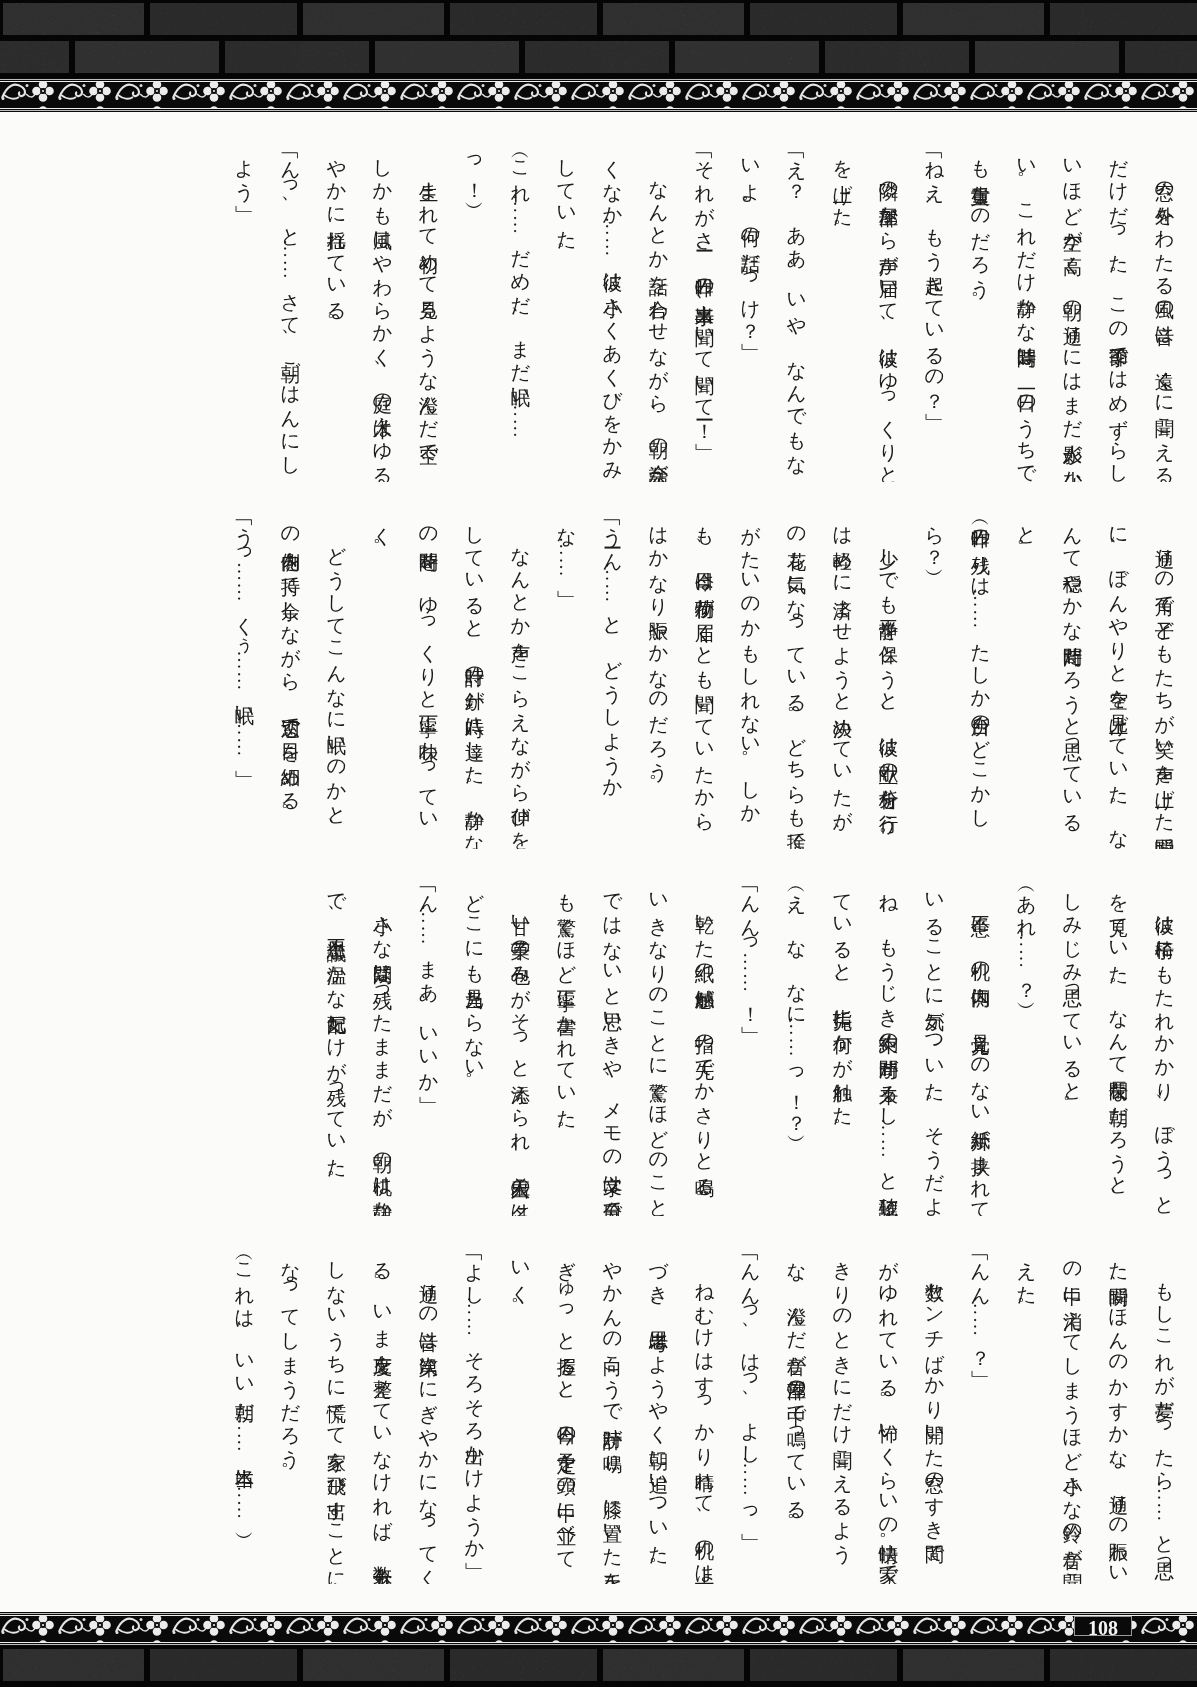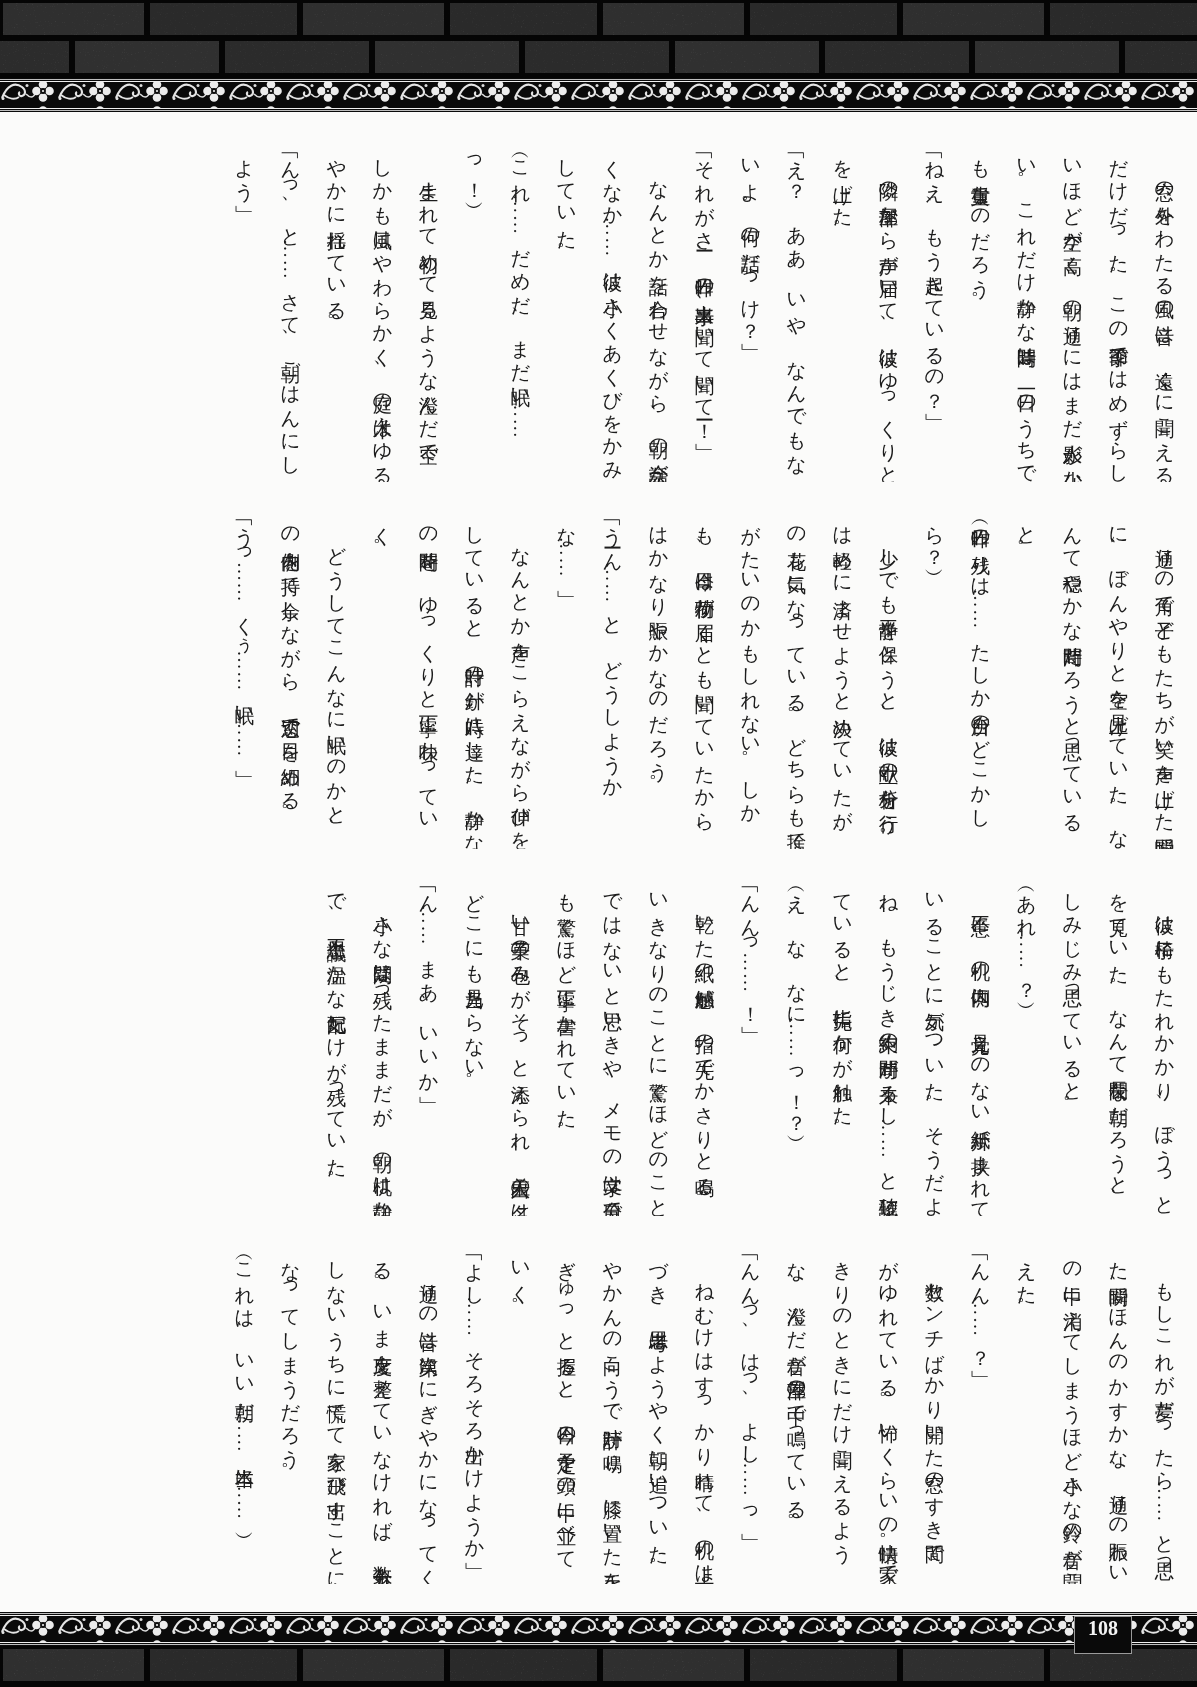--- a/index.html
+++ b/index.html
@@ -14,21 +14,21 @@
   .content{position:absolute;top:112px;left:0;width:1197px;height:1500px;background:#fbfbfa;}
   .edge-line{position:absolute;left:0;top:112px;width:3px;height:1500px;background:#3a3a3c;}
   .band{position:absolute;left:28px;right:10px;height:336px;
         writing-mode:vertical-rl;text-orientation:mixed;
         font-size:19.5px;line-height:46px;letter-spacing:1.2px;color:#1c1c1c;
         white-space:pre-wrap;overflow:hidden;}
   .band-1{top:34px;}
   .band-2{top:401px;}
   .band-3{top:768px;}
   .band-4{top:1136px;}
-  .page-number{position:absolute;top:1616px;left:1074px;width:58px;height:38px;
+  .page-number{position:absolute;top:1616px;left:1074px;width:58px;height:20px;
         background:#0a0a0a;border:1px solid #9a9a9a;box-sizing:border-box;
         color:#f4f4f4;font-family:"Liberation Serif","DejaVu Serif",serif;
         font-size:20px;font-weight:bold;text-align:center;line-height:23px;z-index:5;}
 </style>
 </head>
 <body>
 
 <div class="page">
 
   <svg class="brick brick-top" width="1197" height="78" aria-hidden="true">

